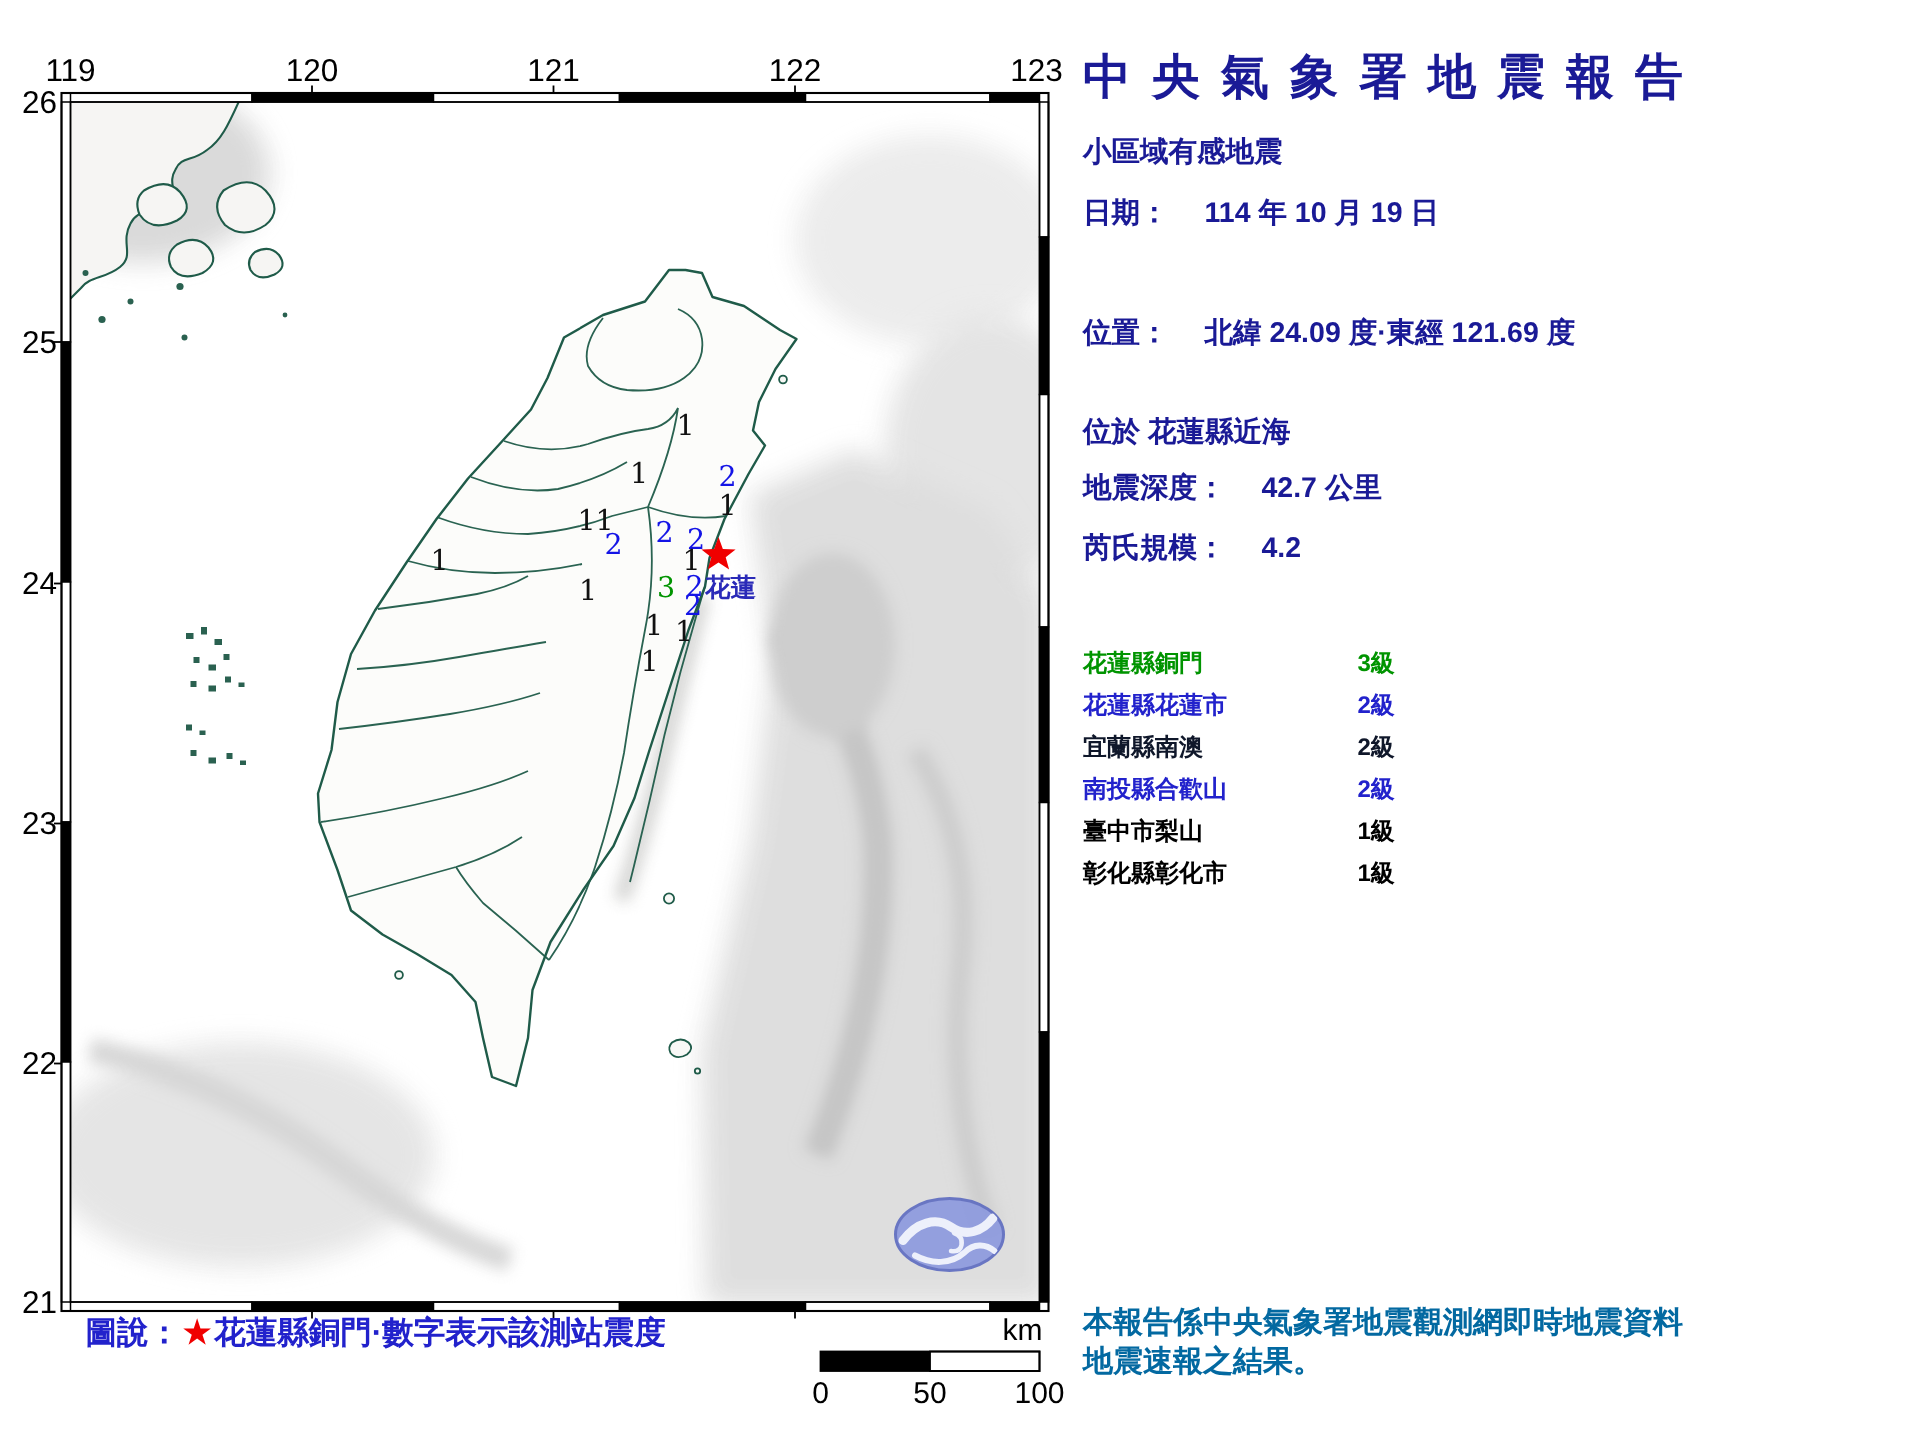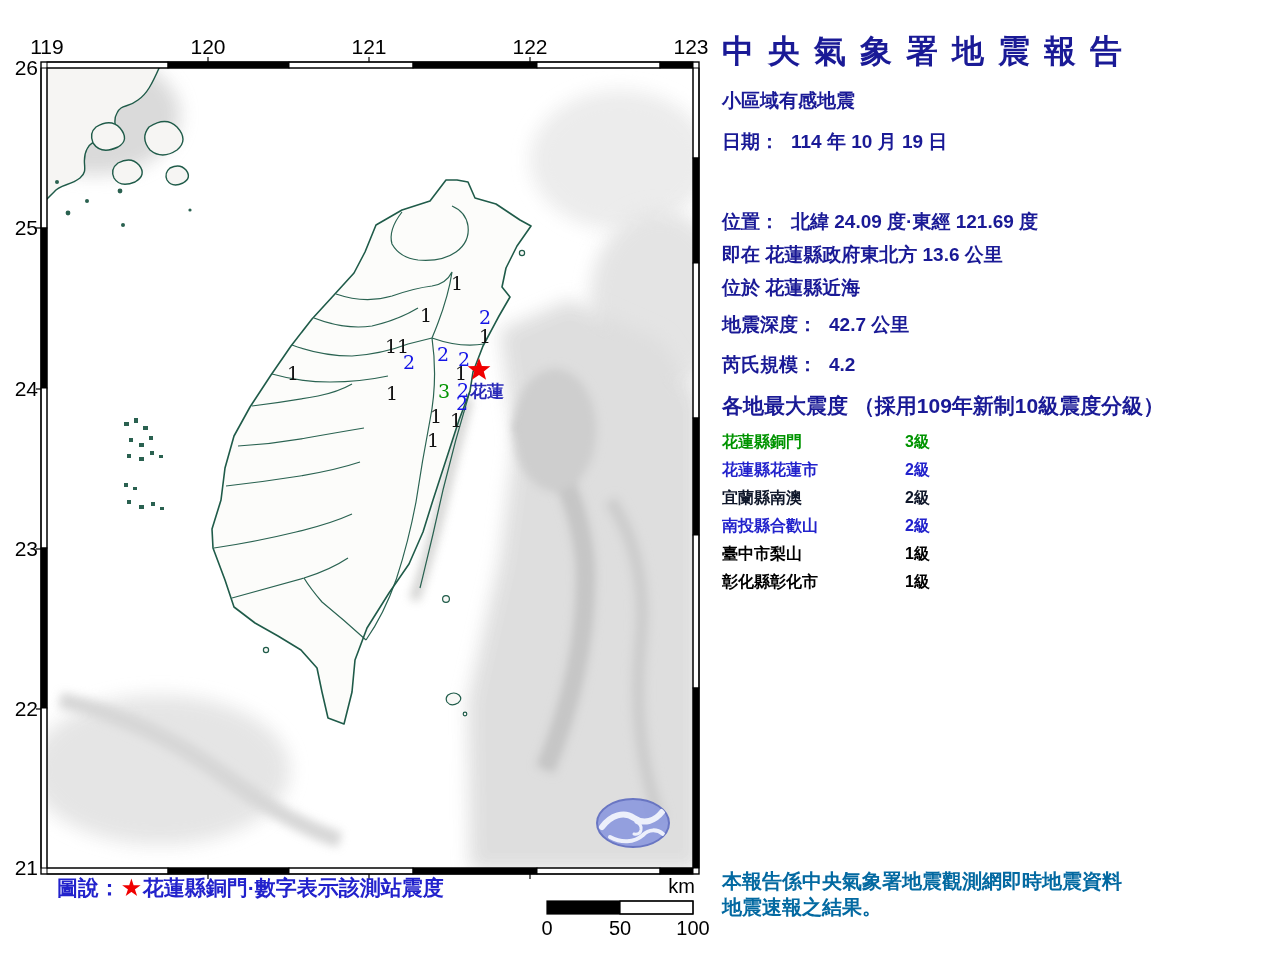--- a/index.html
+++ b/index.html
@@ -1,21 +1,21 @@
 <!DOCTYPE html>
 <html><head>
 <meta charset="utf-8">
 <style>
   html,body{margin:0;padding:0;background:#ffffff;}
   body{width:1280px;height:960px;position:relative;font-family:"Liberation Sans",sans-serif;overflow:hidden;}
   .abs{position:absolute;}
   
   #report{left:722px;top:0;width:558px;height:700px;}
   .rline{position:absolute;left:0;color:#1a1a96;font-weight:bold;font-size:19px;white-space:nowrap;}
-  .rline .val{margin-left:12px;}
+  .rline .val{margin-left:24px;}
   #title{top:30px;font-size:32px;letter-spacing:14px;color:#1a1a96;font-weight:bold;white-space:nowrap;}
   .int-row{position:absolute;left:0;width:260px;font-size:16px;font-weight:bold;white-space:nowrap;}
   .int-row .int-name{display:inline-block;}
   .int-row .int-level{position:absolute;left:183px;}
   .footer-line{position:absolute;color:#0369a1;font-weight:bold;font-size:20px;white-space:nowrap;}
   
   #legend{left:57px;top:874px;font-size:21px;font-weight:bold;color:#2222cc;white-space:nowrap;}
   #legend .star{color:#f00000;margin:0 2px;}
   
   svg text.ax{font-family:"Liberation Sans",sans-serif;font-size:21px;fill:#000;}
@@ -242,29 +242,27 @@
   <div class="abs" id="title">中央氣象署地震報告</div>
 
   <div class="rline" style="top:88px">小區域有感地震</div>
 
   <div class="rline" style="top:129px">
     <span>日期：</span><span class="val">114 年 10 月 19 日</span>
   </div>
   <div class="rline" style="top:209px">
     <span>位置：</span><span class="val">北緯 24.09 度·東經 121.69 度</span>
   </div>
-  <div class="rline" style="top:242px">即在 花蓮縣政府東北方 13.6 公里</div>
   <div class="rline" style="top:275px">位於 花蓮縣近海</div>
   <div class="rline" style="top:312px">
     <span>地震深度：</span><span class="val">42.7 公里</span>
   </div>
   <div class="rline" style="top:352px">
     <span>芮氏規模：</span><span class="val">4.2</span>
   </div>
-  <div class="rline" style="top:392px;font-size:21px">各地最大震度 （採用109年新制10級震度分級）</div>
 
   <div id="intensity-list">
       <div class="int-row" style="top: 432px; color: rgb(0, 148, 0);"><span class="int-name">花蓮縣銅門</span><span class="int-level">3級</span></div>
       <div class="int-row" style="top: 460px; color: rgb(34, 34, 204);"><span class="int-name">花蓮縣花蓮市</span><span class="int-level">2級</span></div>
       <div class="int-row" style="top: 488px; color: #0f172a;"><span class="int-name">宜蘭縣南澳</span><span class="int-level">2級</span></div>
       <div class="int-row" style="top: 516px; color: rgb(34, 34, 204);"><span class="int-name">南投縣合歡山</span><span class="int-level">2級</span></div>
       <div class="int-row" style="top: 544px; color: rgb(0, 0, 0);"><span class="int-name">臺中市梨山</span><span class="int-level">1級</span></div>
       <div class="int-row" style="top: 572px; color: rgb(0, 0, 0);"><span class="int-name">彰化縣彰化市</span><span class="int-level">1級</span></div>
     </div>
 

